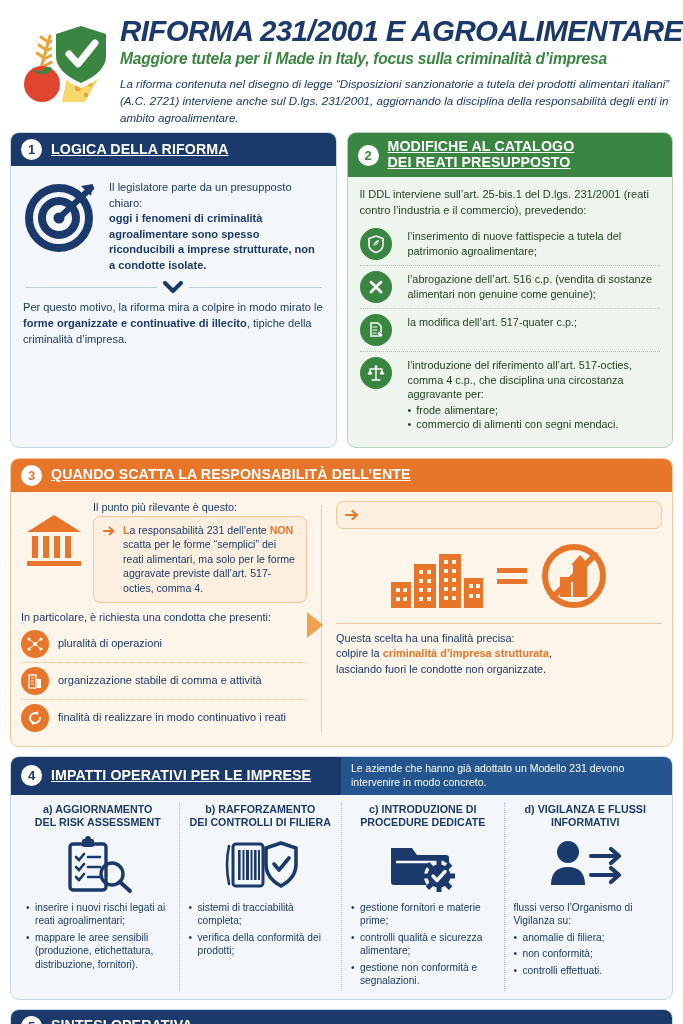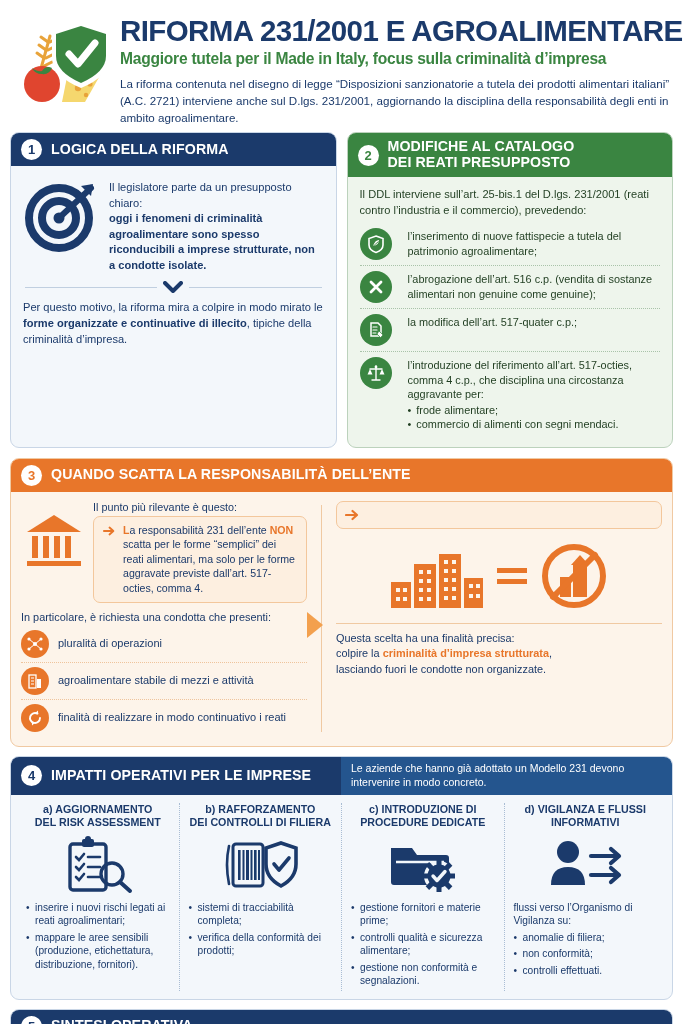--- a/index.html
+++ b/index.html
@@ -6,21 +6,21 @@
   html, body {
     width: 683px; height: 1024px;
     background: #ffffff;
     font-family: "Liberation Sans", sans-serif;
     color: #1b3a6b;
     overflow: hidden;
   }
   .page { width: 683px; height: 1024px; position: relative; padding: 0 8px; }
 
   
-  .header { display: flex; align-items: flex-start; padding: 10px 2px 6px 2px; gap: 6px; }
+  .header { display: flex; align-items: flex-start; padding: 10px 2px 6px 2px; gap: 6px; font-style: italic; }
   .logo { width: 104px; height: 104px; flex: 0 0 104px; position: relative; }
   .head-text { flex: 1; padding-top: 6px; }
   .main-title {
     font-size: 29.5px; font-weight: bold; color: #1b3a6b;
     letter-spacing: -0.6px; line-height: 1.02; white-space: nowrap;
   }
   .sub-title {
     font-size: 15.6px; font-weight: bold; color: #3a8541;
     margin-top: 4px; letter-spacing: -0.25px; white-space: nowrap;
   }
@@ -30,21 +30,21 @@
   .card { border-radius: 9px; overflow: hidden; position: relative; }
   .card-head {
     display: flex; align-items: center; gap: 9px;
     padding: 6px 10px; color: #fff;
   }
   .num {
     width: 21px; height: 21px; flex: 0 0 21px; border-radius: 50%;
     background: #fff; display: flex; align-items: center; justify-content: center;
     font-size: 13px; font-weight: bold; line-height: 1;
   }
-  .card-title { font-size: 14.2px; font-weight: bold; letter-spacing: 0.1px; line-height: 1.12; }
+  .card-title { font-size: 14.2px; font-weight: bold; letter-spacing: 0.1px; line-height: 1.12; text-decoration: underline; }
   .card-body { padding: 10px 12px 10px 12px; }
 
   
   .row1 { display: flex; gap: 10px; padding: 0 2px; }
   .col { flex: 1 1 0; min-width: 0; }
 
   .c1 { border: 1.5px solid #c9d6e6; background: #f3f7fb; }
   .c1 .card-head { background: #1b3a6b; }
   .c1 .num { color: #1b3a6b; }
   .c1-top { display: flex; gap: 8px; align-items: flex-start; }
@@ -314,21 +314,21 @@
             <div class="otxt">pluralità di operazioni</div>
           </div>
           <div class="oitem">
             <div class="ocirc">
               <svg width="18" height="18" viewBox="0 0 18 18">
                 <rect x="3" y="3" width="7" height="13" fill="none" stroke="#fff" stroke-width="1.3"></rect>
                 <path d="M5 6 H8 M5 9 H8 M5 12 H8" stroke="#fff" stroke-width="1"></path>
                 <rect x="11" y="7" width="4" height="9" fill="#fff"></rect>
               </svg>
             </div>
-            <div class="otxt">agroalimentare stabile di mezzi e attività</div>
+            <div class="otxt">organizzazione stabile di comma e attività</div>
           </div>
           <div class="oitem">
             <div class="ocirc">
               <svg width="18" height="18" viewBox="0 0 18 18">
                 <path d="M14 9 a5 5 0 1 1 -2.6 -4.4" stroke="#fff" stroke-width="1.9" fill="none" stroke-linecap="round"></path>
                 <path d="M12 1.5 L12.2 5.2 L8.6 4.6 Z" fill="#fff"></path>
                 <path d="M6 16.5 L5.8 12.8 L9.4 13.4 Z" fill="#fff"></path>
               </svg>
             </div>
             <div class="otxt">finalità di realizzare in modo continuativo i reati</div>

